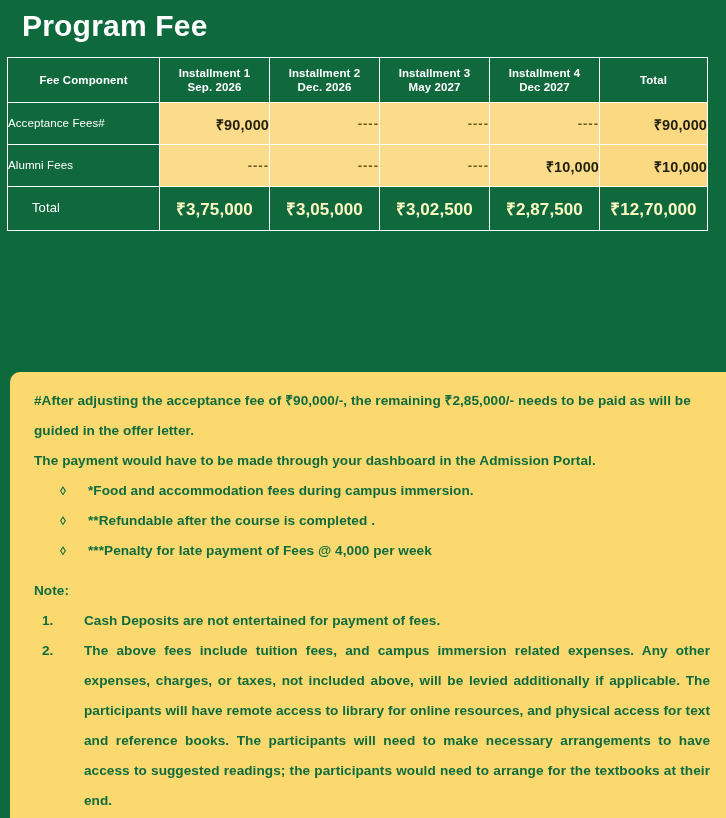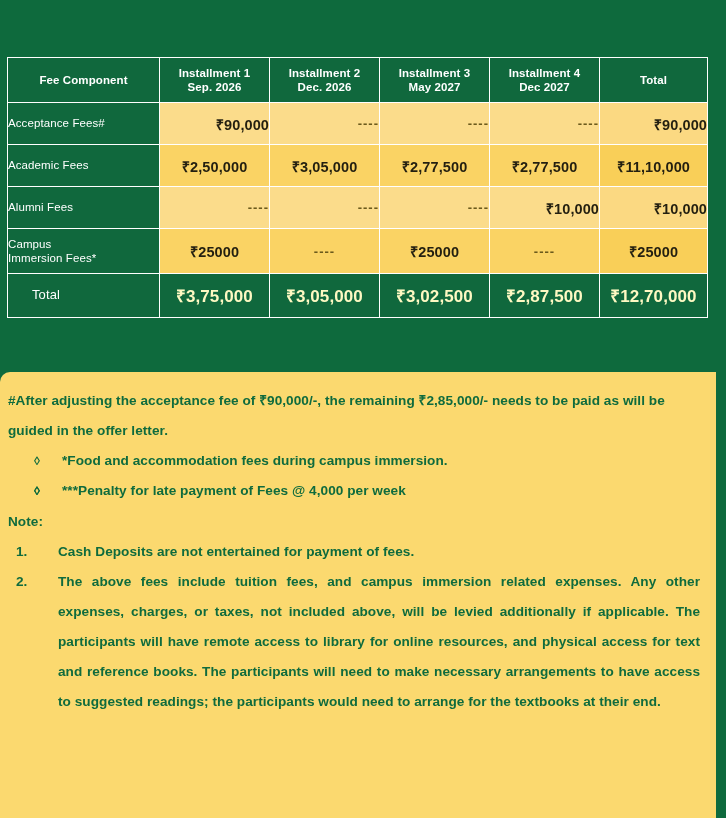--- a/index.html
+++ b/index.html
@@ -109,28 +109,28 @@
   }
   tr.total-row td.val {
     color: #fef9c3;
     font-size: 17px;
     height: 43px;
   }
 
   
   .notes {
     position: absolute;
-    left: 0;
+    left: 10px;
     top: 372px;
     width: 716px;
     height: 446px;
     background: #fbd96f;
     border-top-left-radius: 10px;
     box-sizing: border-box;
-    padding: 14px 16px 0 8px;
+    padding: 14px 16px 0 24px;
     overflow: hidden;
   }
   .notes p,
   .notes li {
     color: #0f6b3d;
     font-size: 13.6px;
     font-weight: bold;
     line-height: 30px;
     margin: 0;
     letter-spacing: 0.05px;
@@ -151,21 +151,21 @@
   }
   ul.diamonds li .dia {
     position: absolute;
     left: 0;
     top: 0;
     font-size: 12px;
     color: #0f6b3d;
   }
 
   p.note-label {
-    margin-top: 1px;
+    margin-top: 10px;
   }
 
   ol.numbered {
     list-style: none;
     margin: 0;
     padding: 0 0 0 8px;
     counter-reset: numlist;
   }
   ol.numbered > li {
     position: relative;
@@ -187,20 +187,21 @@
     display: block;
     text-align: justify;
     text-justify: inter-word;
   }
 </style>
 </head>
 <body>
 
 <div class="page">
 
+  <div class="title">Program Fee</div>
 
   <div class="fee-table-wrap">
     <table class="fee-table">
       <colgroup>
         <col class="c-comp">
         <col class="c-inst">
         <col class="c-inst">
         <col class="c-inst">
         <col class="c-inst">
         <col class="c-total">
@@ -235,75 +236,58 @@
 
         <tr class="shade-light">
           <td class="rowhead">Acceptance Fees#</td>
           <td class="val">₹90,000</td>
           <td class="val dash">----</td>
           <td class="val dash">----</td>
           <td class="val dash">----</td>
           <td class="val totalcol">₹90,000</td>
         </tr>
 
-        <tr class="shade-dark">
-          <td class="rowhead">Academic Fees</td>
-          <td class="val">₹2,50,000</td>
-          <td class="val">₹3,05,000</td>
-          <td class="val">₹2,77,500</td>
-          <td class="val">₹2,77,500</td>
-          <td class="val totalcol">₹11,10,000</td>
-        </tr>
 
         <tr class="shade-light">
           <td class="rowhead">Alumni Fees</td>
           <td class="val dash">----</td>
           <td class="val dash">----</td>
           <td class="val dash">----</td>
           <td class="val">₹10,000</td>
           <td class="val totalcol">₹10,000</td>
         </tr>
 
-        <tr class="shade-dark">
-          <td class="rowhead">
-            <span>Campus</span><br>
-            <span>Immersion Fees*</span>
-          </td>
-          <td class="val two-line">₹25000</td>
-          <td class="val two-line dash">----</td>
-          <td class="val two-line">₹25000</td>
-          <td class="val two-line dash">----</td>
-          <td class="val two-line totalcol">₹25000</td>
-        </tr>
 
 
         <tr class="total-row">
           <td class="rowhead">Total</td>
           <td class="val">₹3,75,000</td>
           <td class="val">₹3,05,000</td>
           <td class="val">₹3,02,500</td>
           <td class="val">₹2,87,500</td>
           <td class="val">₹12,70,000</td>
         </tr>
 
       </tbody>
     </table>
   </div>
 
   <div class="notes">
 
     <p class="para">#After adjusting the acceptance fee of ₹90,000/-, the remaining ₹2,85,000/- needs to be paid as will be guided in the offer letter.</p>
+    <p class="para">The payment would have to be made through your dashboard in the Admission Portal.</p>
 
     <ul class="diamonds">
       <li>
         <span class="dia">◊</span>
         <span>*Food and accommodation fees during campus immersion.</span>
       </li>
       <li>
         <span class="dia">◊</span>
+        <span>**Refundable after the course is completed .</span>
       </li>
       <li>
         <span class="dia">◊</span>
         <span>***Penalty for late payment of Fees @ 4,000 per week</span>
       </li>
     </ul>
 
     <p class="para note-label">Note:</p>
 
     <ol class="numbered">

